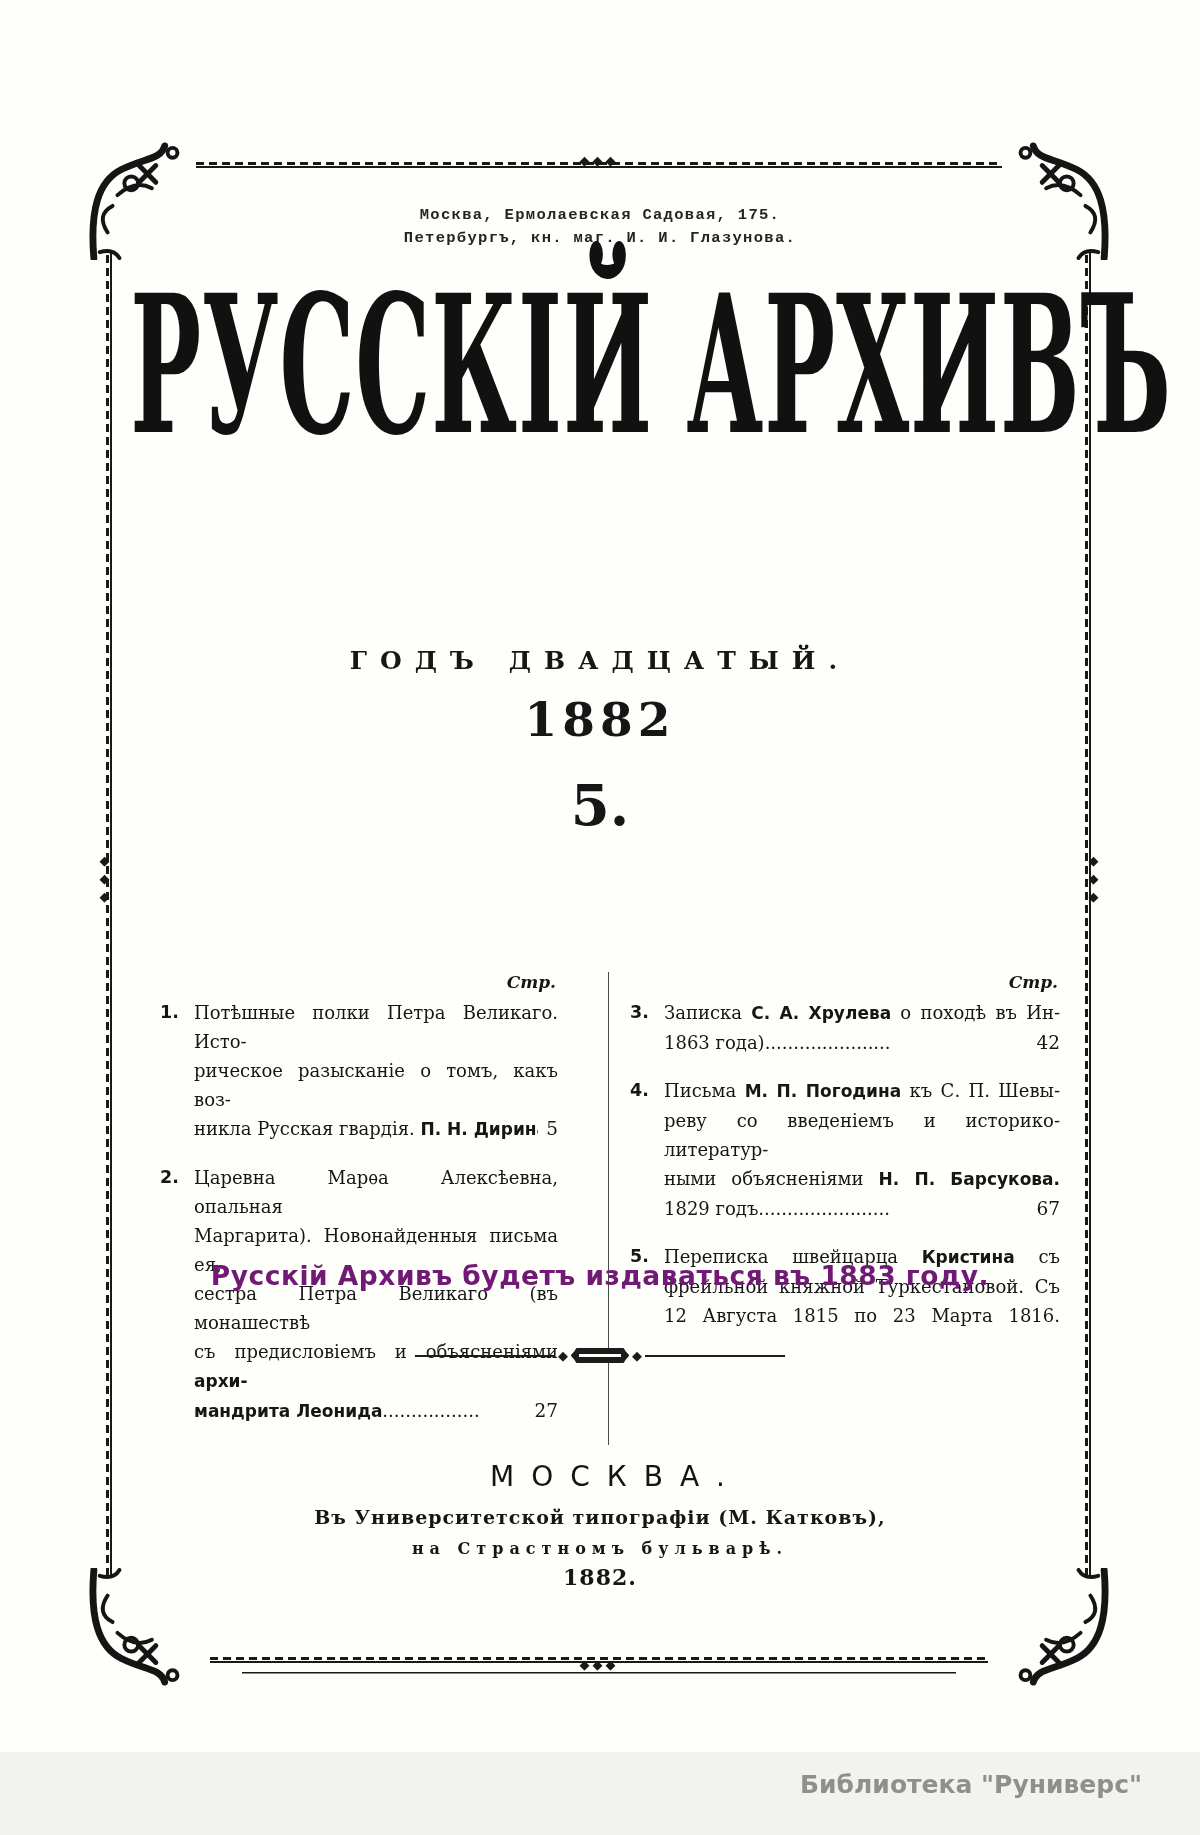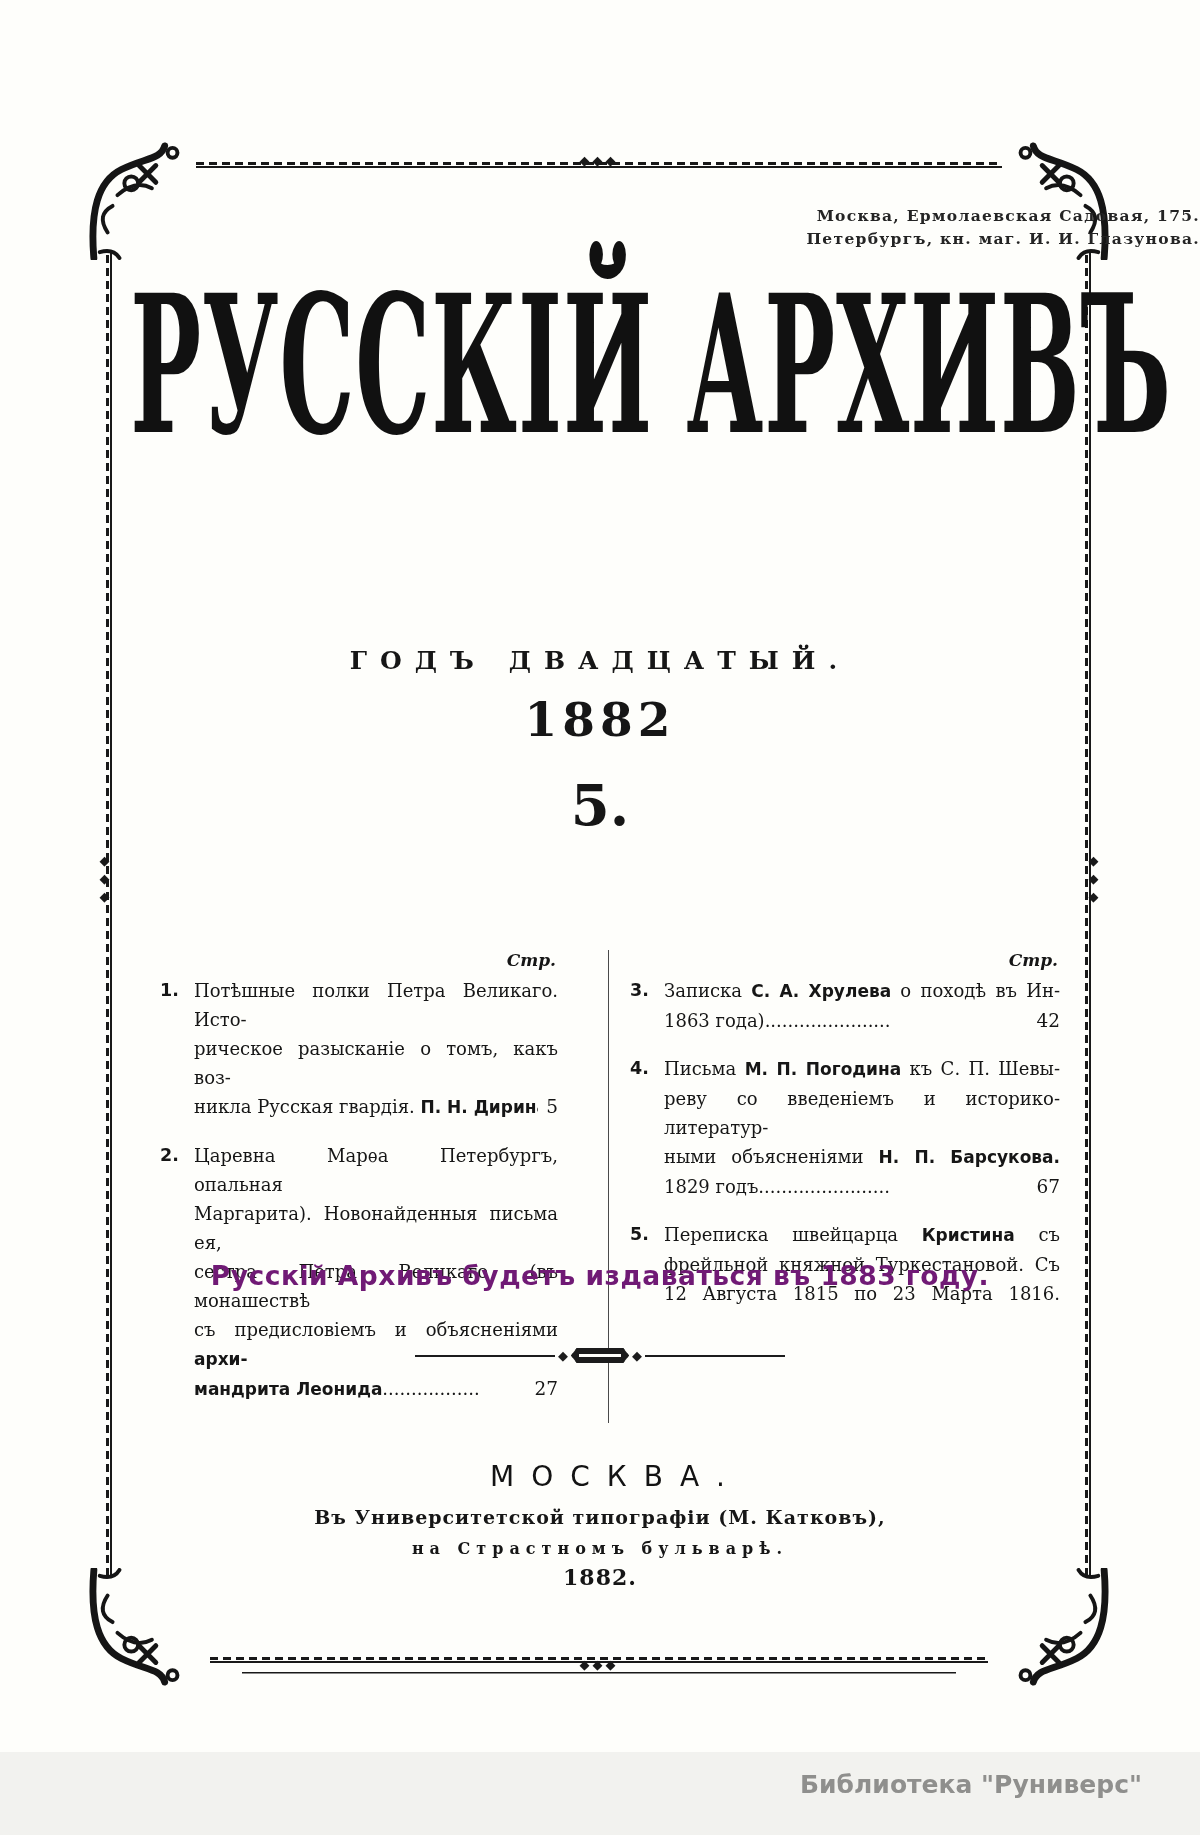--- a/index.html
+++ b/index.html
@@ -35,39 +35,39 @@
   .corner.bl{left:-6px;bottom:-6px;transform:scaleY(-1);}
   .corner.br{right:-6px;bottom:-6px;transform:scale(-1,-1);}
   .gems{position:absolute;font-family:"DejaVu Sans",sans-serif;font-size:13px;letter-spacing:3px;color:#191919;}
   .gems.topc{top:5px;left:50%;transform:translateX(-50%);}
   .gems.botc{bottom:8px;left:50%;transform:translateX(-50%);}
   .gems.midl,.gems.midr{writing-mode:vertical-rl;top:46%;}
   .gems.midl{left:5px;}
   .gems.midr{right:5px;}
 
   
-  .address{position:absolute;top:204px;left:0;width:100%;text-align:right;
-    font-size:15.5px;line-height:23px;letter-spacing:1.3px;font-weight:600;color:#242424;}
+  .address{position:absolute;top:204px;left:0;width:100%;text-align:center;
+    font-size:15.5px;line-height:23px;letter-spacing:1.3px;font-weight:600;color:#242424;font-family:Liberation Mono, monospace;}
 
   
   .masthead{position:absolute;top:252px;left:0;width:100%;text-align:center;}
   .masthead span{display:inline-block;white-space:nowrap;
     font-family:"DejaVu Serif",serif;font-weight:700;font-size:118px;letter-spacing:1px;
     transform:scale(0.80,1.62);transform-origin:center top;color:#111;}
 
   .god-line{position:absolute;top:640px;left:0;width:100%;text-align:center;
     font-weight:700;font-size:25px;letter-spacing:13px;margin-top:6px;}
   .year-big{position:absolute;top:692px;left:0;width:100%;text-align:center;
     font-weight:700;font-size:47px;letter-spacing:5px;}
   .issue-num{position:absolute;top:772px;left:0;width:100%;text-align:center;
     font-size:56px;font-weight:600;}
 
   
   .toc{position:absolute;top:950px;left:160px;width:900px;display:flex;justify-content:space-between;}
-  .toc-col{width:398px;}
+  .toc-col{width:398px;margin-top:22px;}
   .toc-col.right{width:430px;border-left:1px solid #4a4a4a;padding-left:21px;}
   .toc-pagehdr{text-align:right;font-style:italic;font-weight:700;font-size:17px;margin-bottom:6px;padding-right:2px;}
   .toc-item{display:flex;margin-bottom:19px;}
   .toc-num{width:34px;flex:none;font-family:"DejaVu Sans",sans-serif;font-weight:700;font-size:17.5px;line-height:29px;}
   .toc-body{flex:1;min-width:0;}
   .toc-line{font-size:18px;line-height:29px;text-align:justify;text-align-last:justify;}
   .toc-line.has-page{display:flex;justify-content:space-between;align-items:baseline;text-align:left;text-align-last:auto;}
   .toc-line.has-page .toc-text{overflow:hidden;white-space:nowrap;}
   .toc-page{font-size:18.5px;padding-left:8px;}
   .b{font-family:"DejaVu Sans",sans-serif;font-weight:700;font-size:17px;}
@@ -185,21 +185,21 @@
             <div class="toc-line"><span class="toc-text"><span>рическое разысканіе о томъ, какъ воз-</span></span></div>
             <div class="toc-line has-page">
               <span class="toc-text"><span>никла Русская гвардія. </span><span class="b">П. Н. Дирина</span></span>
               <span class="toc-page">5</span>
             </div>
           </div>
         </div>
         <div class="toc-item">
           <span class="toc-num">2.</span>
           <div class="toc-body">
-            <div class="toc-line"><span class="toc-text"><span>Царевна Марѳа Петербургъ, опальная</span></span></div>
+            <div class="toc-line"><span class="toc-text"><span>Царевна Марѳа Алексѣевна, опальная</span></span></div>
             <div class="toc-line"><span class="toc-text"><span>Маргарита). Новонайденныя письма ея,</span></span></div>
             <div class="toc-line"><span class="toc-text"><span>сестра Петра Великаго (въ монашествѣ</span></span></div>
             <div class="toc-line"><span class="toc-text"><span>съ предисловіемъ и объясненіями </span><span class="b">архи-</span></span></div>
             <div class="toc-line has-page">
               <span class="toc-text"><span class="b">мандрита Леонида</span><span>.................</span></span>
               <span class="toc-page">27</span>
             </div>
           </div>
         </div>
       </div>

